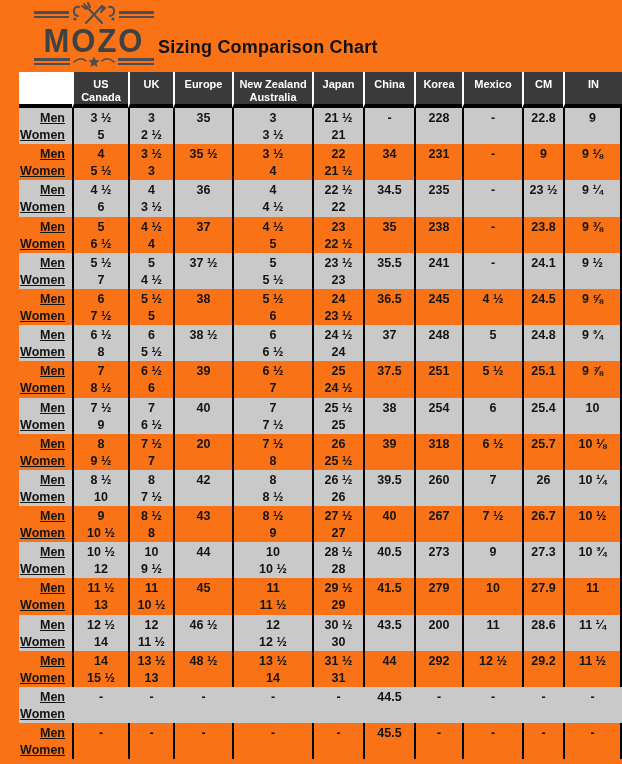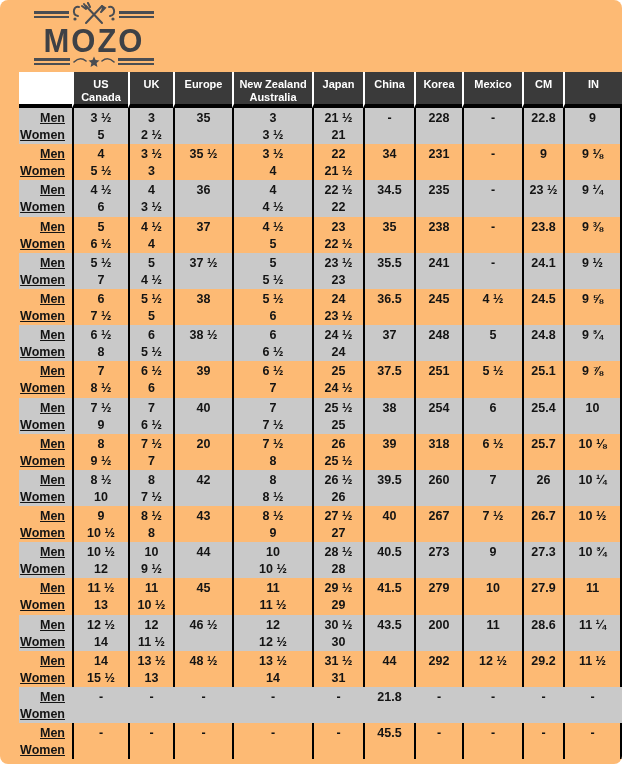--- a/index.html
+++ b/index.html
@@ -2,21 +2,21 @@
 <html><head>
 <meta charset="utf-8">
 <style>
   * { box-sizing: border-box; margin: 0; padding: 0; }
   html, body { background: #ffffff; }
   body {
     width: 622px; height: 764px;
     font-family: "Liberation Sans", "DejaVu Sans", sans-serif;
     color: #141414;
   }
-  .page { position: relative; width: 622px; height: 764px; overflow: hidden; background: #fdba74; border-radius: 8px; }
+  .page { position: relative; width: 622px; height: 764px; overflow: hidden; background: #f97316; }
 
   
   .brand {
     position: absolute; left: 34px; top: 2px; width: 120px; height: 68px;
     color: #45484d; text-align: center;
   }
   .orn-row { display: flex; align-items: center; }
   .orn-row.top { height: 24px; }
   .orn-row.bottom { height: 13px; }
   .bar { flex: 1; height: 7px; border-top: 3px solid #4a4d52; border-bottom: 2px solid #4a4d52; }
@@ -89,20 +89,21 @@
         <g stroke="#4a4d52" stroke-width="1.6" fill="none" stroke-linecap="round">
           <path d="M2,7 q6,-6 12,-1"></path>
           <path d="M42,7 q-6,-6 -12,-1"></path>
         </g>
         <path d="M22,1.5 l1.6,3.6 3.9,0.4 -2.9,2.6 0.8,3.9 -3.4,-2 -3.4,2 0.8,-3.9 -2.9,-2.6 3.9,-0.4 Z" fill="#4a4d52"></path>
       </svg>
       <div class="bar"></div>
     </div>
   </div>
 
+  <div class="page-title">Sizing Comparison Chart</div>
 
   <table class="sizing">
     <colgroup>
       <col style="width:53px">
         <col style="width:56px">
         <col style="width:45px">
         <col style="width:59px">
       <col style="width:80px">
         <col style="width:51px">
         <col style="width:51px">
@@ -823,21 +824,21 @@
     </td>
     <td>
       <div class="line l1">-</div>
       <div class="line"></div>
     </td>
     <td>
       <div class="line l1">-</div>
       <div class="line"></div>
     </td>
     <td>
-      <div class="line l1">21.8</div>
+      <div class="line l1">44.5</div>
     </td>
     <td>
       <div class="line l1">-</div>
     </td>
     <td>
       <div class="line l1">-</div>
     </td>
     <td>
       <div class="line l1">-</div>
     </td>

